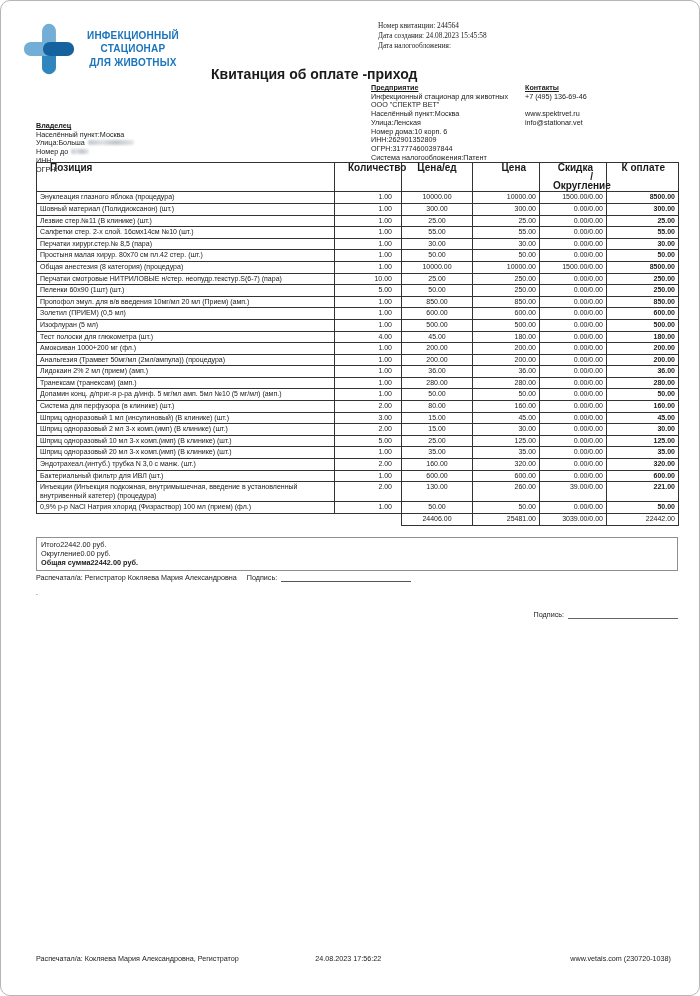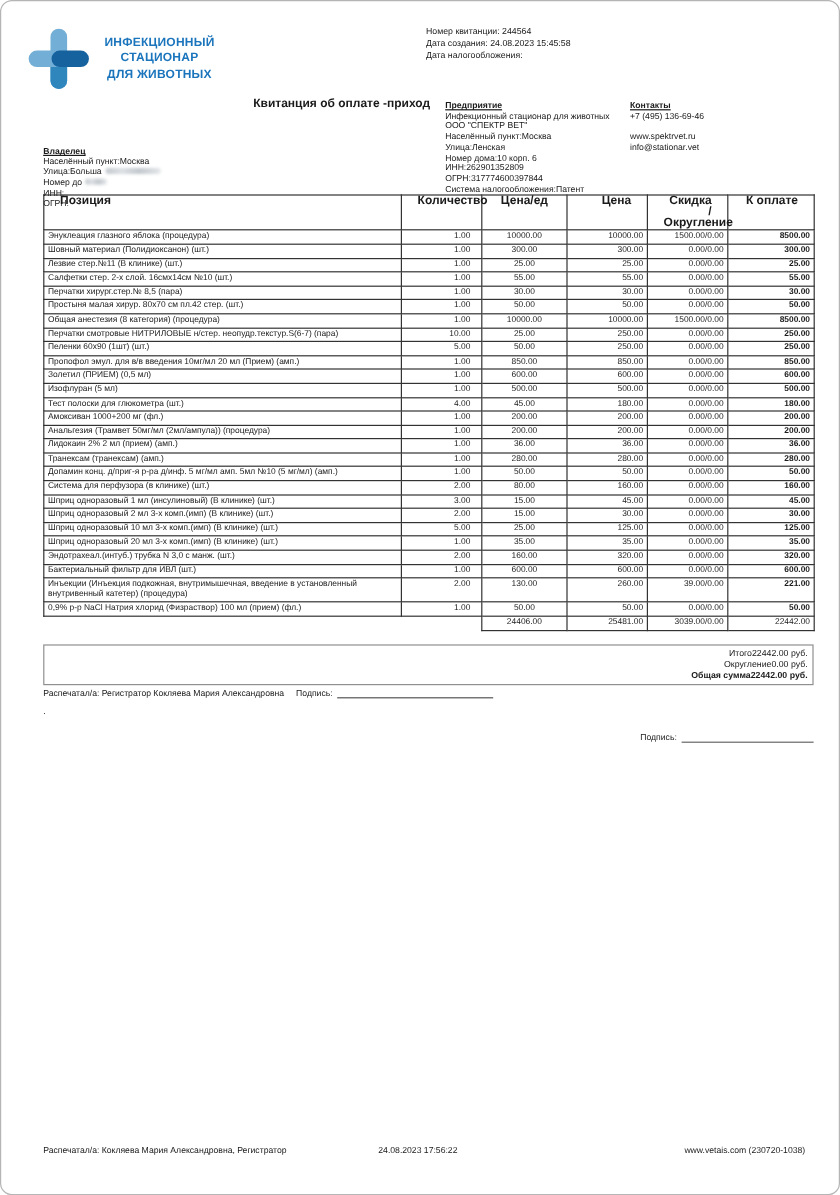--- a/index.html
+++ b/index.html
@@ -4,22 +4,22 @@
 <style>
   html,body{margin:0;padding:0;background:#fff;}
   .page{
     width:700px;height:996px;position:relative;box-sizing:border-box;
     background:#fff;border:1px solid #b5b5b5;border-radius:10px;overflow:hidden;
     font-family:"Liberation Sans","DejaVu Sans",sans-serif;color:#1a1a1a;
   }
   
   .logo{position:absolute;left:20px;top:22px;display:flex;align-items:center;gap:10px;}
   .logo-text{font-size:10px;font-weight:bold;line-height:13.5px;text-align:center;letter-spacing:.2px;}
-  .meta{position:absolute;left:354px;top:20px;font-size:7.3px;line-height:9.8px;}
-  .doc-title{position:absolute;left:210px;top:80px;font-size:10px;font-weight:bold;}
+  .meta{position:absolute;left:377px;top:20px;font-size:7.3px;line-height:9.8px;font-family:Liberation Serif, serif;}
+  .doc-title{position:absolute;left:210px;top:65px;font-size:14px;font-weight:bold;}
   
   .parties{position:absolute;left:35px;top:83px;right:23px;display:flex;}
   .party{font-size:7.2px;line-height:8.7px;}
   .party-owner{width:335px;margin-top:38px;}
   .party-enterprise{width:154px;}
   .party-contacts{flex:1;}
   .party-header{font-weight:bold;text-decoration:underline;}
   .pline{white-space:nowrap;}
   .redact{display:inline-block;height:5px;margin-left:3px;border-radius:2px;vertical-align:baseline;
     background:linear-gradient(90deg,#9aa4ad,#c6ccd2 30%,#98a2ab 60%,#d2d6da);
@@ -34,21 +34,21 @@
   .c-name{text-align:left;}
   .c-qty{text-align:right;padding-right:9px;}
   .c-unit{text-align:center;}
   .c-price,.c-disc,.c-total{text-align:right;}
   td.c-total{font-weight:bold;}
   tr.totals td{font-weight:normal;}
   tr.totals td.noborder{border:none;}
   tr.totals td.c-unit{text-align:center;}
   
   .summary-box{border:1px solid #8f8f8f;margin-top:11px;padding:2px 4px;font-size:7.3px;line-height:9.4px;}
-  .sum-row{display:flex;justify-content:flex-end;}
+  .sum-row{display:flex;justify-content:flex-start;}
   .sum-row.bold{font-weight:bold;}
   
   .print-row{margin-top:2px;font-size:7.2px;display:flex;align-items:flex-end;}
   .print-row .gap{width:10px;}
   .sig-line{display:inline-block;width:130px;border-bottom:1px solid #555;height:6px;margin-left:4px;}
   .dot-line{margin-top:6px;font-size:7.2px;}
   .sign-right{margin-top:13px;display:flex;justify-content:flex-end;align-items:flex-end;font-size:7.2px;}
   .sig-line2{display:inline-block;width:110px;border-bottom:1.5px solid #666;height:6px;margin-left:4px;}
   
   .footer{position:absolute;left:35px;right:28px;top:953px;font-size:7.2px;height:12px;}

